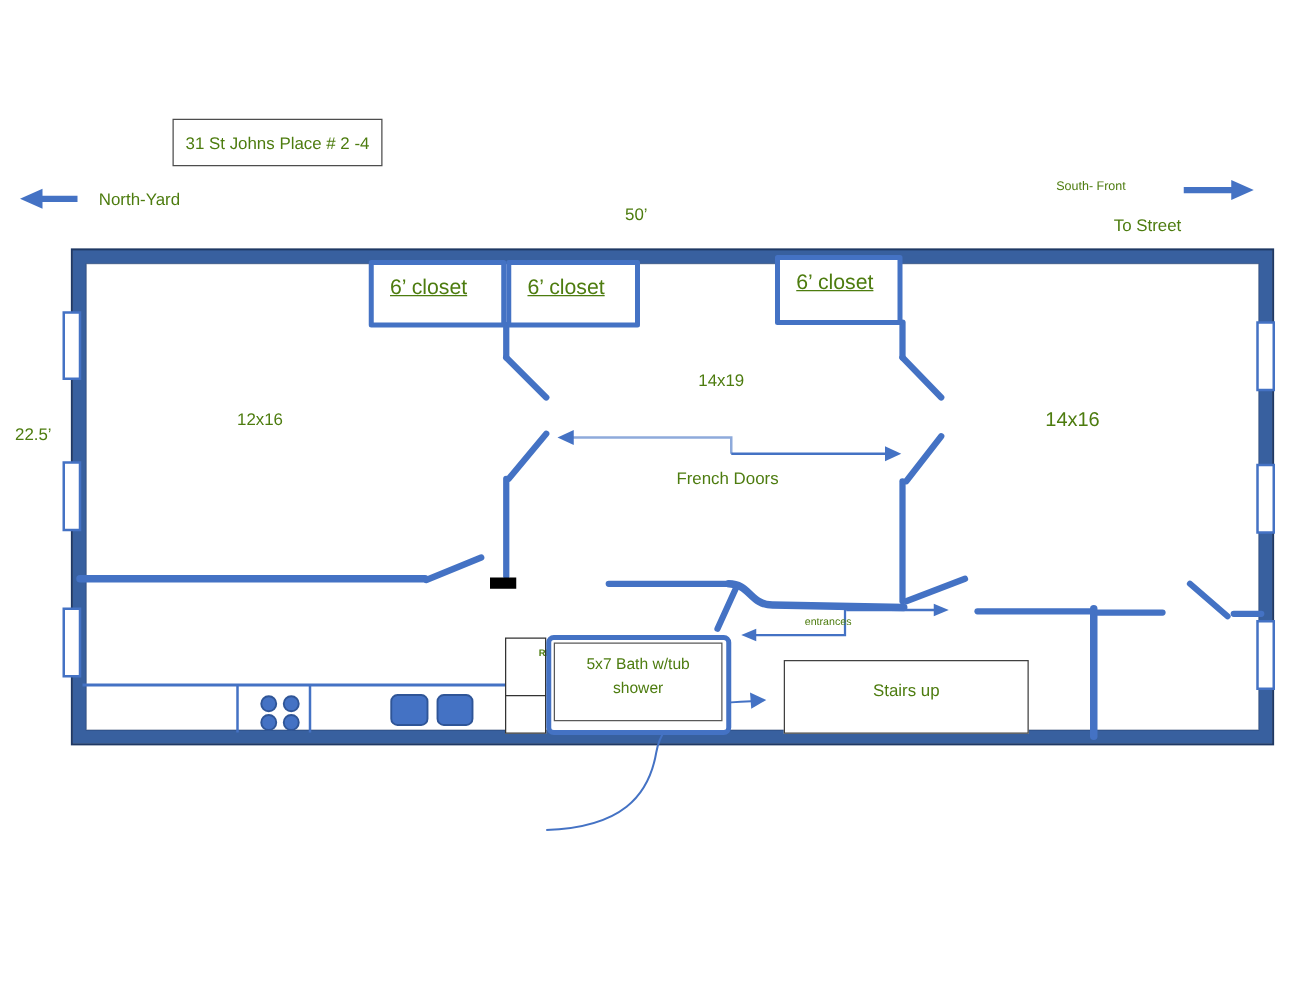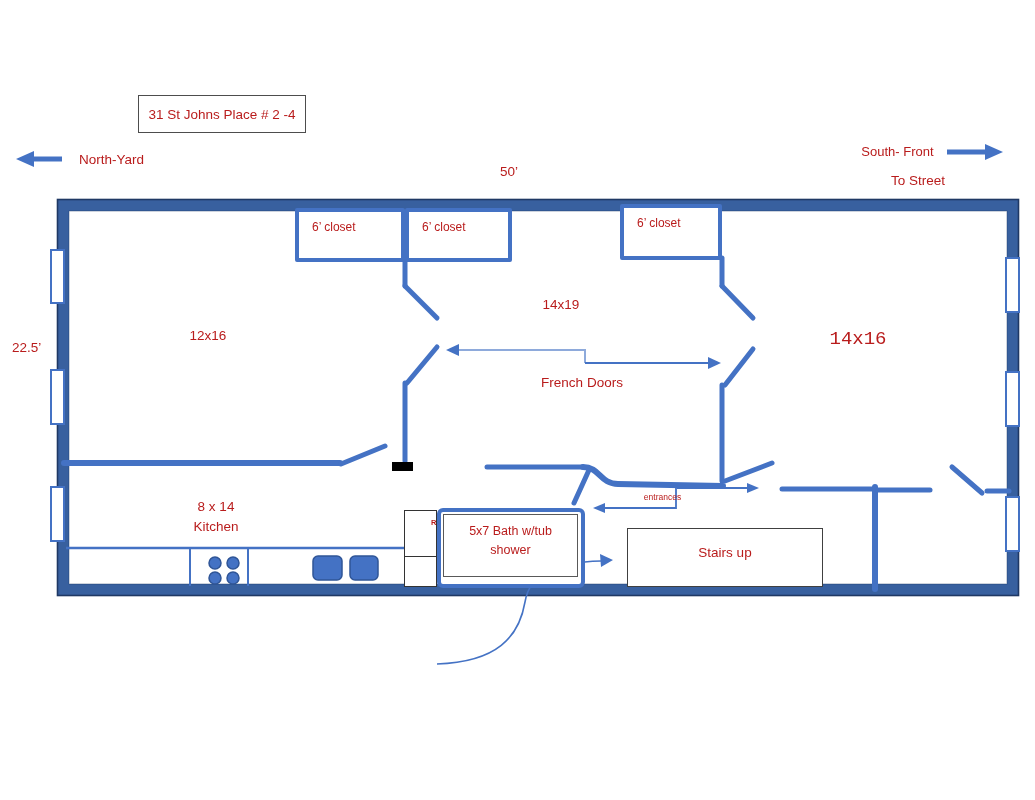--- a/index.html
+++ b/index.html
@@ -1,35 +1,35 @@
 <!DOCTYPE html>
 <html><head>
 <meta charset="utf-8">
 <style>
   html,body{margin:0;padding:0;background:#fff;}
   #canvas{
     position:relative;width:1035px;height:800px;background:#ffffff;overflow:hidden;
-    font-family:"Liberation Sans","DejaVu Sans",sans-serif;color:#b91c1c;
+    font-family:"Liberation Sans","DejaVu Sans",sans-serif;color:#4d7c0f;
   }
   #plan-svg{position:absolute;left:0;top:0;z-index:1;}
   .lbl{position:absolute;z-index:3;white-space:nowrap;}
   .center{text-align:center;white-space:normal;}
   .box{position:absolute;z-index:2;background:#fff;box-sizing:border-box;}
   .thinbox{border:1.5px solid #4d4d4d;}
-  .closet{border:4px solid #4472c4;border-radius:2px;font-size:12px;}
+  .closet{border:4px solid #4472c4;border-radius:2px;font-size:17px;text-decoration:underline;}
   .closet .closet-label{display:block;padding:8px 0 0 13px;}
   #title-box{left:138px;top:95px;width:168px;height:38px;display:flex;align-items:center;justify-content:center;font-size:13.5px;}
   #north-label{left:79px;top:152px;font-size:13.5px;}
-  #south-label{left:845px;top:144px;width:105px;text-align:center;font-size:13px;white-space:nowrap;}
+  #south-label{left:845px;top:144px;width:105px;font-size:10px;white-space:nowrap;}
   #street-label{left:840px;top:173px;width:105px;text-align:right;font-size:13.5px;}
   #dim-width{left:500px;top:164px;font-size:13.5px;}
   #dim-height{left:12px;top:340px;font-size:13.5px;}
   #room-left-label{left:175px;top:328px;width:66px;font-size:13.5px;}
-  #room-middle-label{left:528px;top:297px;width:66px;font-size:13.5px;}
-  #room-right-label{left:825px;top:328px;width:66px;font-size:19px;font-family:Liberation Mono, monospace;}
+  #room-middle-label{left:544px;top:297px;width:66px;font-size:13.5px;}
+  #room-right-label{left:825px;top:328px;width:66px;font-size:16px;}
   #kitchen-label{left:168px;top:497px;width:96px;font-size:13.5px;line-height:1.45;}
   #closet-1{left:295px;top:208px;width:110px;height:54px;}
   #closet-2{left:405px;top:208px;width:107px;height:54px;}
   #closet-3{left:620px;top:204px;width:102px;height:56px;}
   #french-doors-label{left:522px;top:375px;width:120px;text-align:center;font-size:13.5px;}
   #entrances-label{left:620px;top:491.5px;width:85px;text-align:center;font-size:8.5px;z-index:3;}
   #ref-box{left:404px;top:510px;width:33px;height:47px;border:1.2px solid #333;font-size:7.5px;text-align:center;padding-top:7px;font-weight:600;padding-left:26px;}
   #ref-lower-box{left:404px;top:556px;width:33px;height:31px;border:1.2px solid #333;}
   #bath-outer{left:437px;top:508px;width:148px;height:80px;border:4px solid #4472c4;border-radius:6px;background:#fff;}
   #bath-inner{left:443px;top:514px;width:135px;height:63px;border:1.4px solid #595959;font-size:12.5px;line-height:1.5;padding-top:7px;}
@@ -144,24 +144,20 @@
   <div class="lbl" id="south-label">South- Front</div>
   <div class="lbl" id="street-label">To Street</div>
 
   <div class="lbl" id="dim-width">50’</div>
   <div class="lbl" id="dim-height">22.5’</div>
 
   <div class="lbl center" id="room-left-label">12x16</div>
   <div class="lbl center" id="room-middle-label">14x19</div>
   <div class="lbl center" id="room-right-label">14x16</div>
 
-  <div class="lbl center" id="kitchen-label">
-    <span>8 x 14</span><br>
-    <span>Kitchen</span>
-  </div>
 
   <div class="box closet" id="closet-1">
     <span class="closet-label">6’ closet</span>
   </div>
   <div class="box closet" id="closet-2">
     <span class="closet-label">6’ closet</span>
   </div>
   <div class="box closet" id="closet-3">
     <span class="closet-label">6’ closet</span>
   </div>

